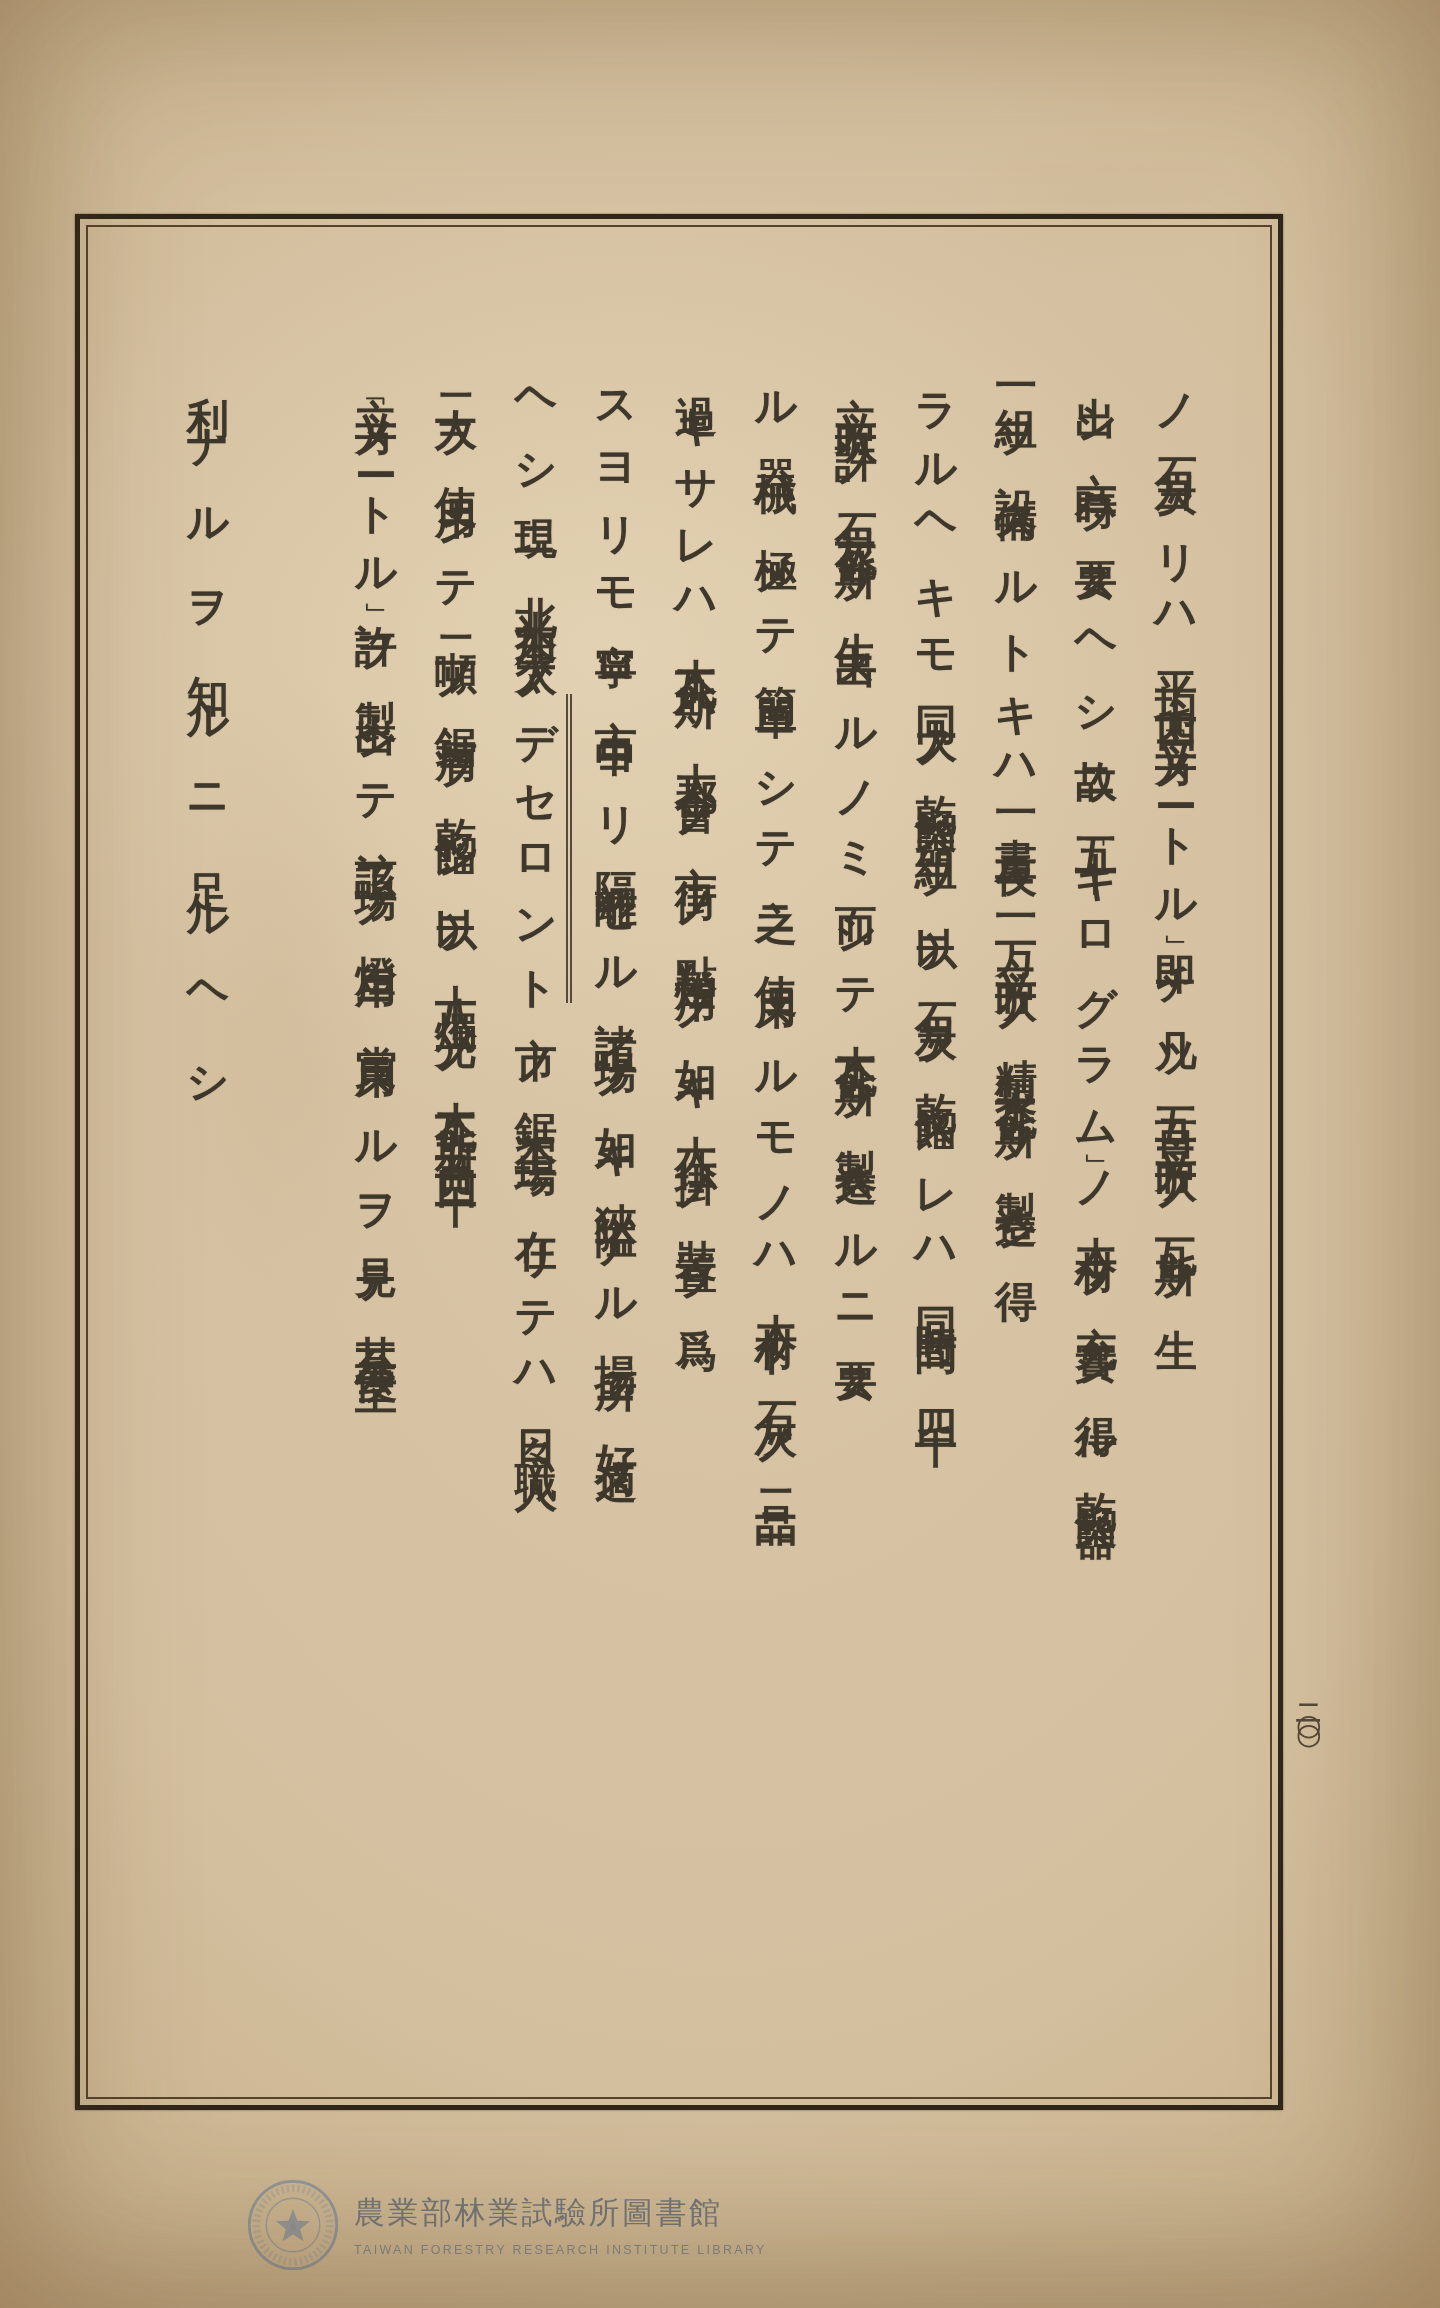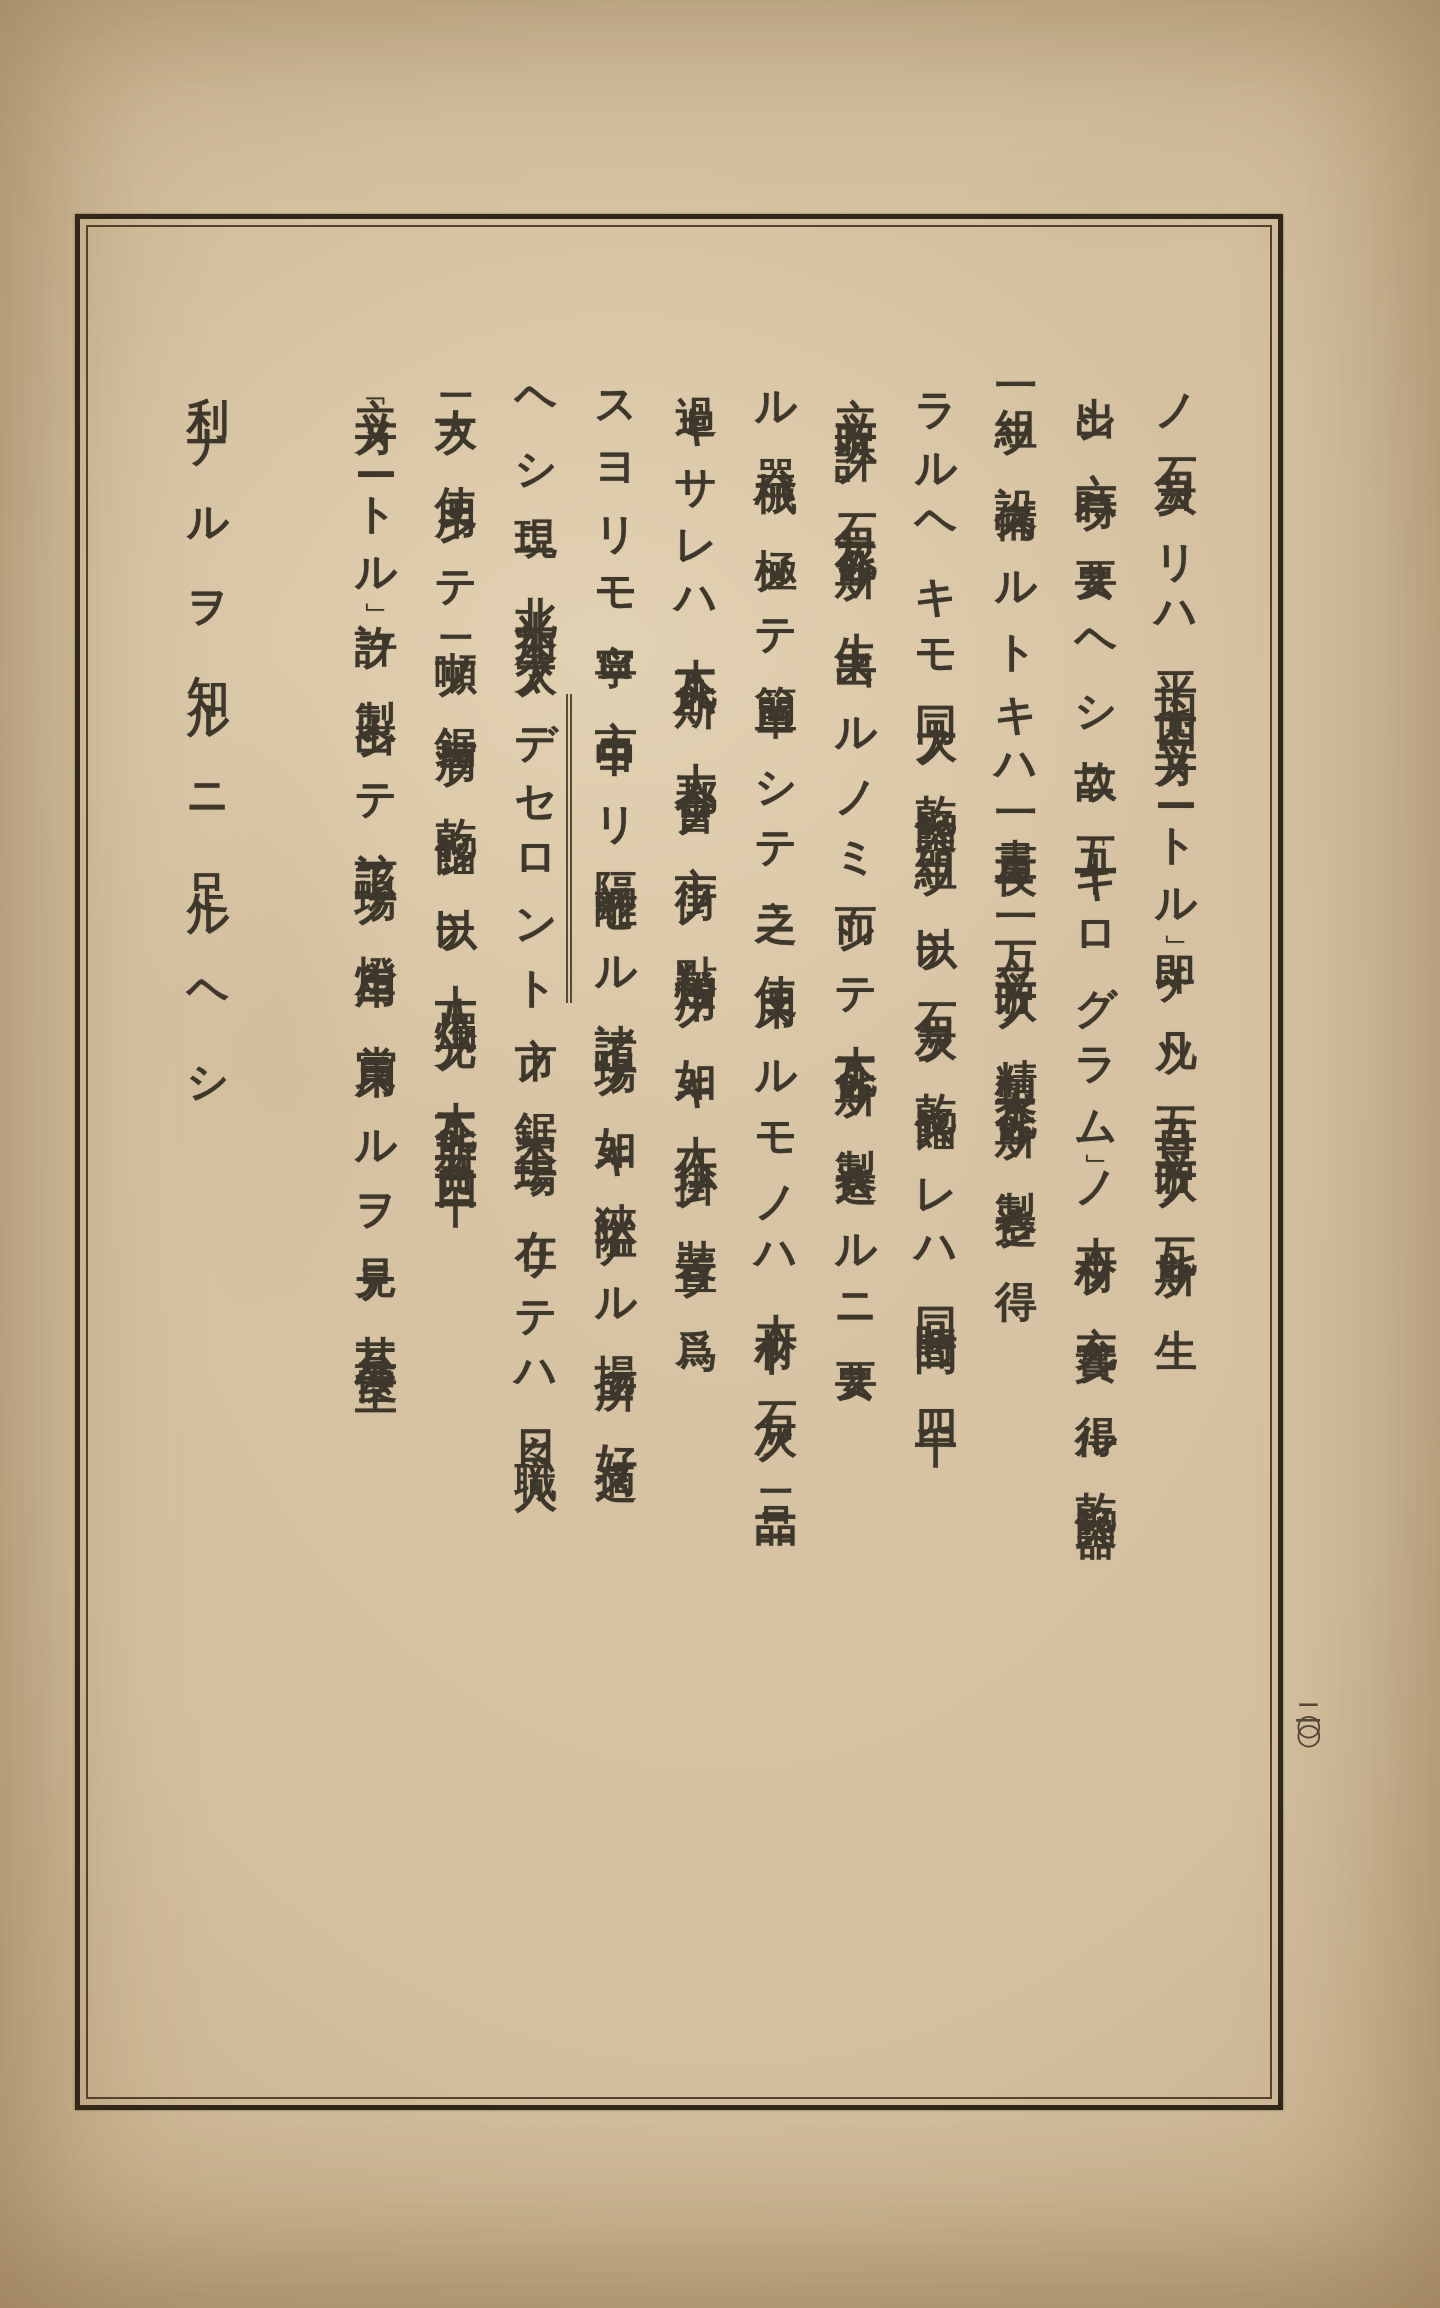--- a/index.html
+++ b/index.html
@@ -92,13 +92,26 @@
           <div class="col">ヘシ現ニ北米加奈太ノ<span class="pn-mark">デセロント</span>市ノ鋸木工場ニ在リテハ日々職人</div>
           <div class="col">二人ヲ使用シテ二噸ノ鋸屑ヲ乾餾シ以テ十八燭光ノ木瓦斯五百四十</div>
           <div class="col">立方<span class="q">「</span>メートル<span class="q">」</span>許ヲ製出シテ該工場ノ燈用ニ賞用スルヲ見テ其至便至</div>
           <div class="col col-short gap-before">利ナルヲ知ルニ足ルヘシ</div>
         </div>
     </div>
   </div>
 
   <div class="page-number">二〇〇</div>
 
+  <div class="stamp">
+    <svg class="stamp-logo" viewBox="0 0 100 100" xmlns="http://www.w3.org/2000/svg">
+      <circle cx="50" cy="50" r="46.5" fill="none" stroke="#8a939c" stroke-width="3"></circle>
+      <circle cx="50" cy="50" r="39" fill="none" stroke="#8a939c" stroke-width="8" stroke-dasharray="2.6 3.1" opacity="0.38"></circle>
+      <circle cx="50" cy="50" r="28.5" fill="none" stroke="#8a939c" stroke-width="1.6" opacity="0.8"></circle>
+      <polygon fill="#86909a" opacity="0.9" points="50,33 54.7,45.5 68.1,46.1 57.6,54.5 61.2,67.4 50,60 38.8,67.4 42.4,54.5 31.9,46.1 45.3,45.5"></polygon>
+      <circle cx="50" cy="52" r="3.2" fill="#86909a"></circle>
+    </svg>
+    <div class="stamp-text">
+      <div class="stamp-ja">農業部林業試驗所圖書館</div>
+      <div class="stamp-en">TAIWAN FORESTRY RESEARCH INSTITUTE LIBRARY</div>
+    </div>
+  </div>
 </div>
 
 </body></html>

